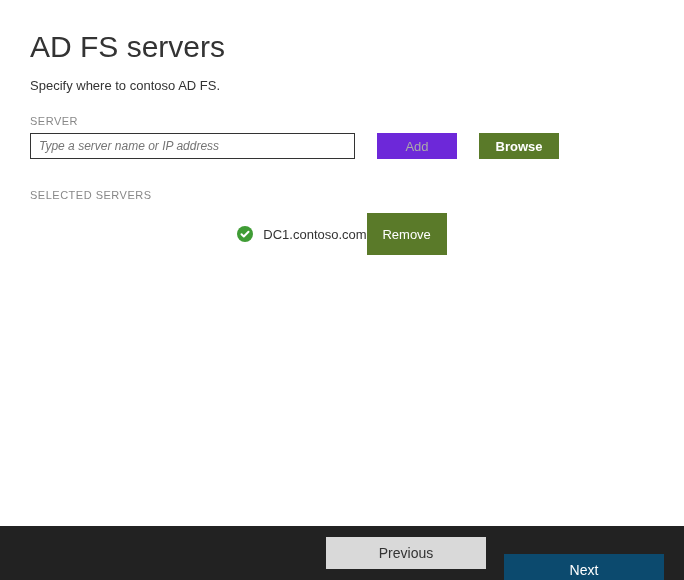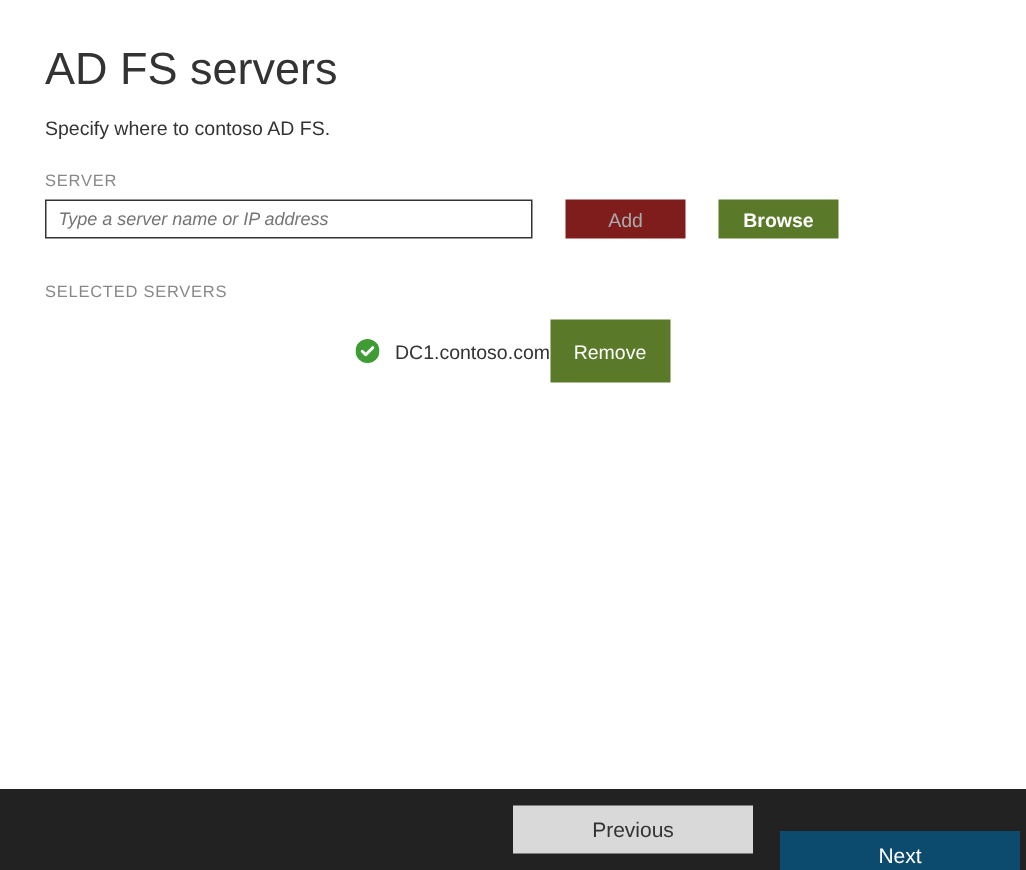--- a/index.html
+++ b/index.html
@@ -49,21 +49,21 @@
     }
     .btn {
       height: 26px;
       min-width: 80px;
       border: none;
       font-size: 13px;
       cursor: pointer;
       font-family: inherit;
     }
     .btn-disabled {
-      background: #7f1d1d;
+      background: #6d28d9;
       color: #aaa;
       cursor: default;
     }
     .btn-primary {
       background: #5a7a29;
       color: #fff;
       font-weight: bold;
     }
     .selected-label {
       font-size: 11px;
@@ -103,21 +103,21 @@
     .footer {
       position: absolute;
       bottom: 0;
       left: 0;
       right: 0;
       height: 54px;
       background: #222;
       display: flex;
       justify-content: flex-end;
       align-items: center;
-      padding-right: 4px;
+      padding-right: 20px;
       gap: 18px;
     }
     .btn-footer {
       height: 32px;
       width: 160px;
       border: none;
       font-size: 14px;
       cursor: pointer;
       font-family: inherit;
     }

